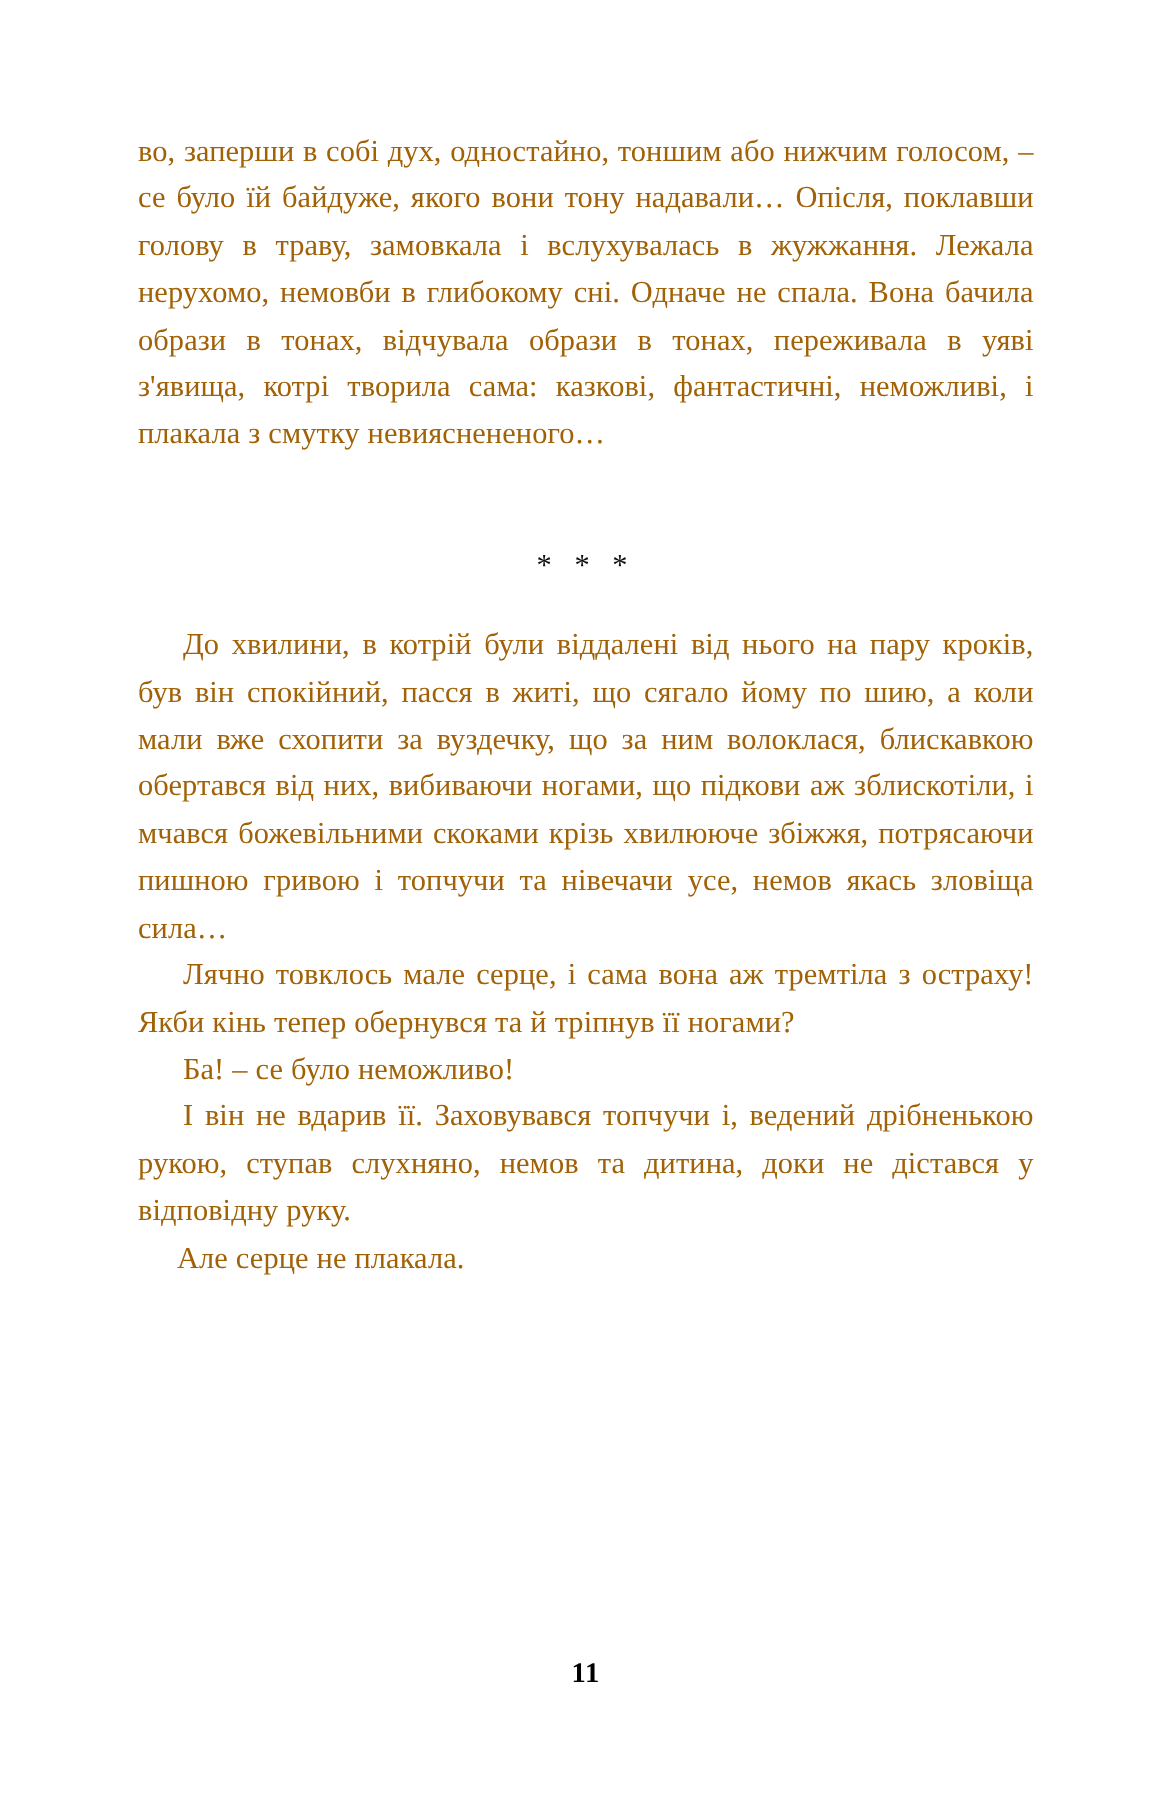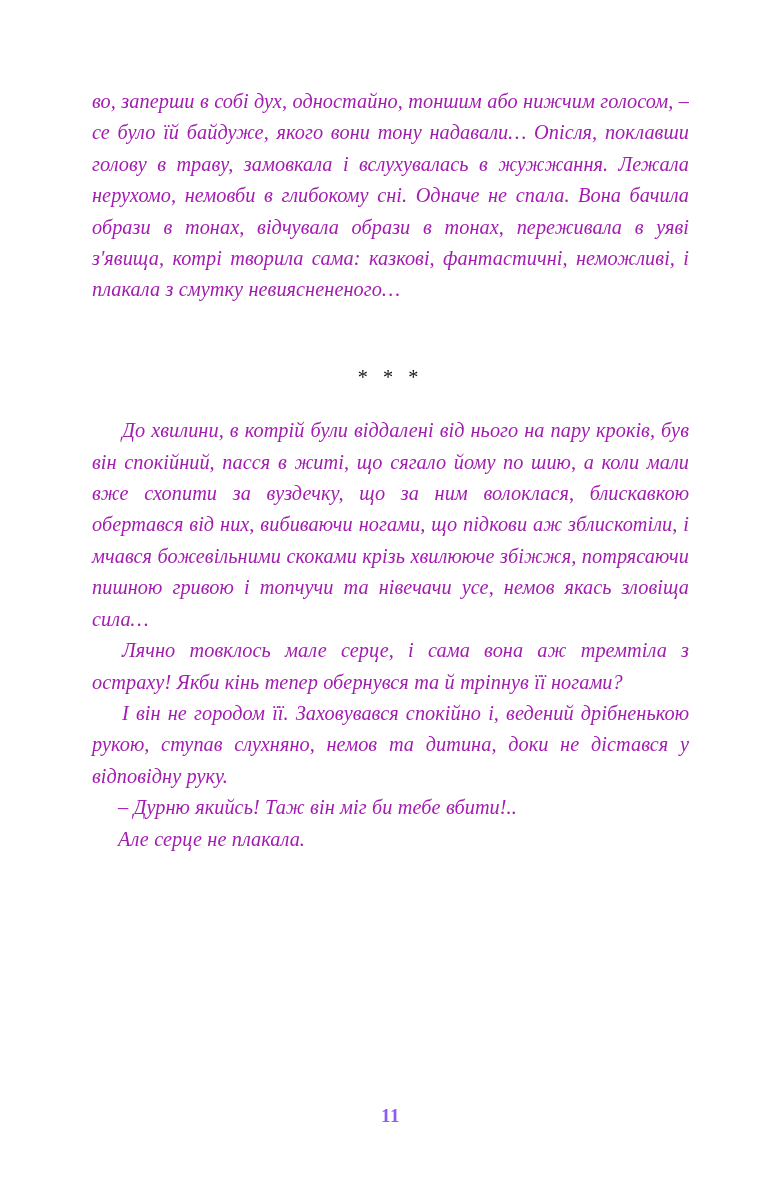--- a/index.html
+++ b/index.html
@@ -33,22 +33,21 @@
   p.para {
     margin: 0;
     padding: 0;
     font-size: 20.3px;
     line-height: 31.4px;
     text-align: justify;
     text-justify: inter-word;
     letter-spacing: 0.05px;
     word-spacing: 0.2px;
     hyphens: manual;
-    color: #a21caf;
-    font-style: italic;
+    color: #a16207;
   }
 
   p.para.indent {
     text-indent: 30px;
   }
 
   p.para.no-indent {
     text-indent: 0;
   }
 
@@ -75,21 +74,21 @@
   }
 
   .folio {
     position: absolute;
     left: 0;
     top: 1105px;
     width: 781px;
     text-align: center;
     font-size: 19px;
     font-weight: bold;
-    color: #8b5cf6;
+    color: #000000;
     letter-spacing: 0.5px;
   }
 </style>
 </head>
 <body>
 
 <div class="page">
 
   <div class="text-column">
 
@@ -100,25 +99,25 @@
     <div class="scene-break">* * *</div>
 
     <div class="gap-after-break"></div>
 
 
     <p class="para indent">До хвилини, в котрій були віддалені від нього на пару кроків, був він спокійний, пасся в житі, що сягало йому по шию, а коли мали вже схопити за вуздечку, що за ним волоклася, блискавкою обертався від них, вибиваючи ногами, що підкови аж зблискотіли, і мчався божевільними скоками крізь хвилююче збіжжя, потрясаючи пишною гривою і топчучи та нівечачи усе, немов якась зловіща сила…</p>
 
 
     <p class="para indent">Лячно товклось мале серце, і сама вона аж тремтіла з остраху! Якби кінь тепер обернувся та й тріпнув її ногами?</p>
 
+    <p class="para indent">Ба! – се було неможливо!</p>
 
-    <p class="para indent">І він не городом її. Заховувався спокійно і, ведений дрібненькою рукою, ступав слухняно, немов та дитина, доки не дістався у відповідну руку.</p>
+    <p class="para indent">І він не вдарив її. Заховувався топчучи і, ведений дрібненькою рукою, ступав слухняно, немов та дитина, доки не дістався у відповідну руку.</p>
 
 
-    <p class="para dialogue">– Дурню якийсь! Таж він міг би тебе вбити!..</p>
 
     <p class="para dialogue">Але серце не плакала.</p>
 
   </div>
 
   <div class="folio">11</div>
 
 </div>
 
 </body></html>

